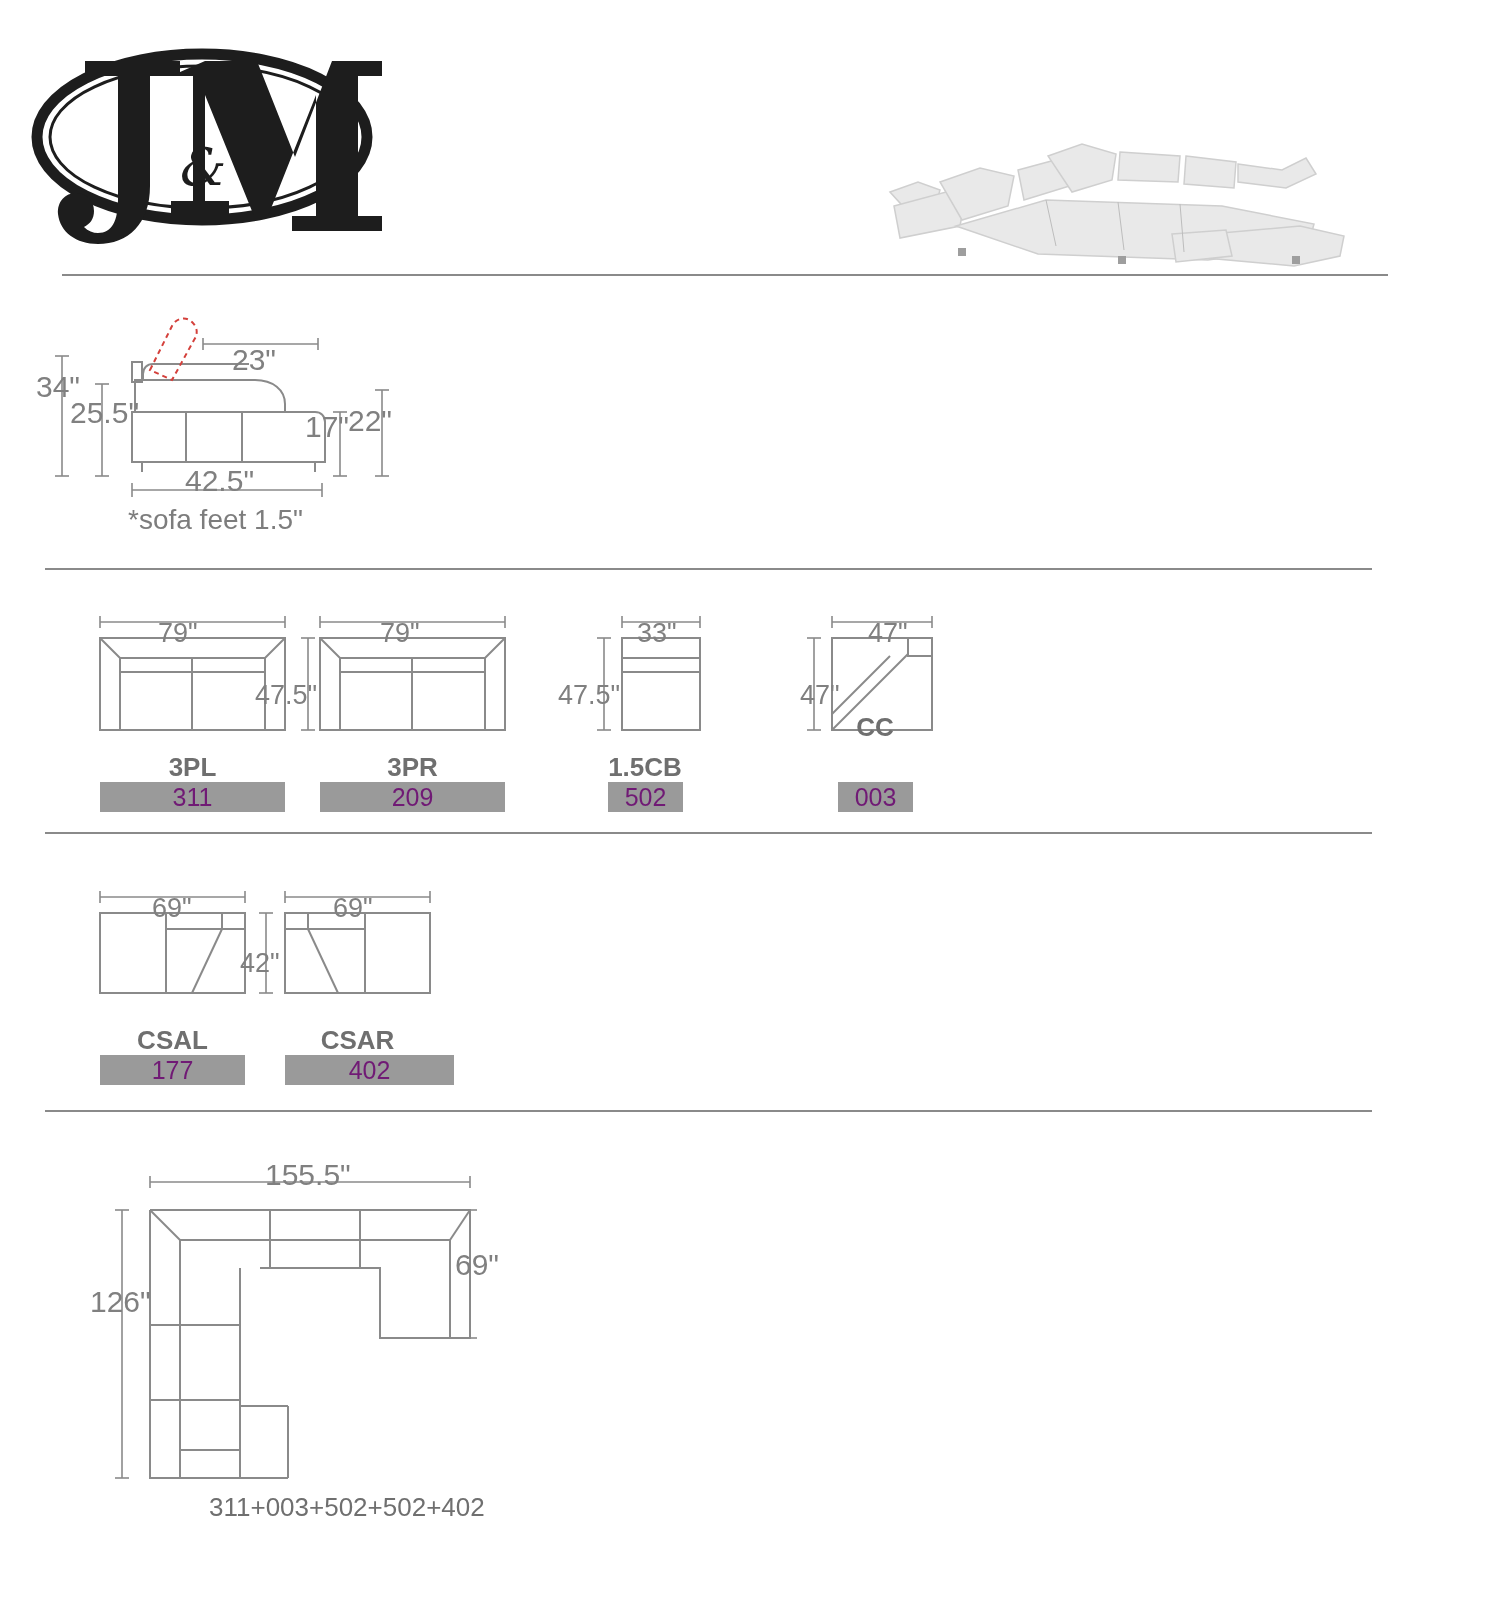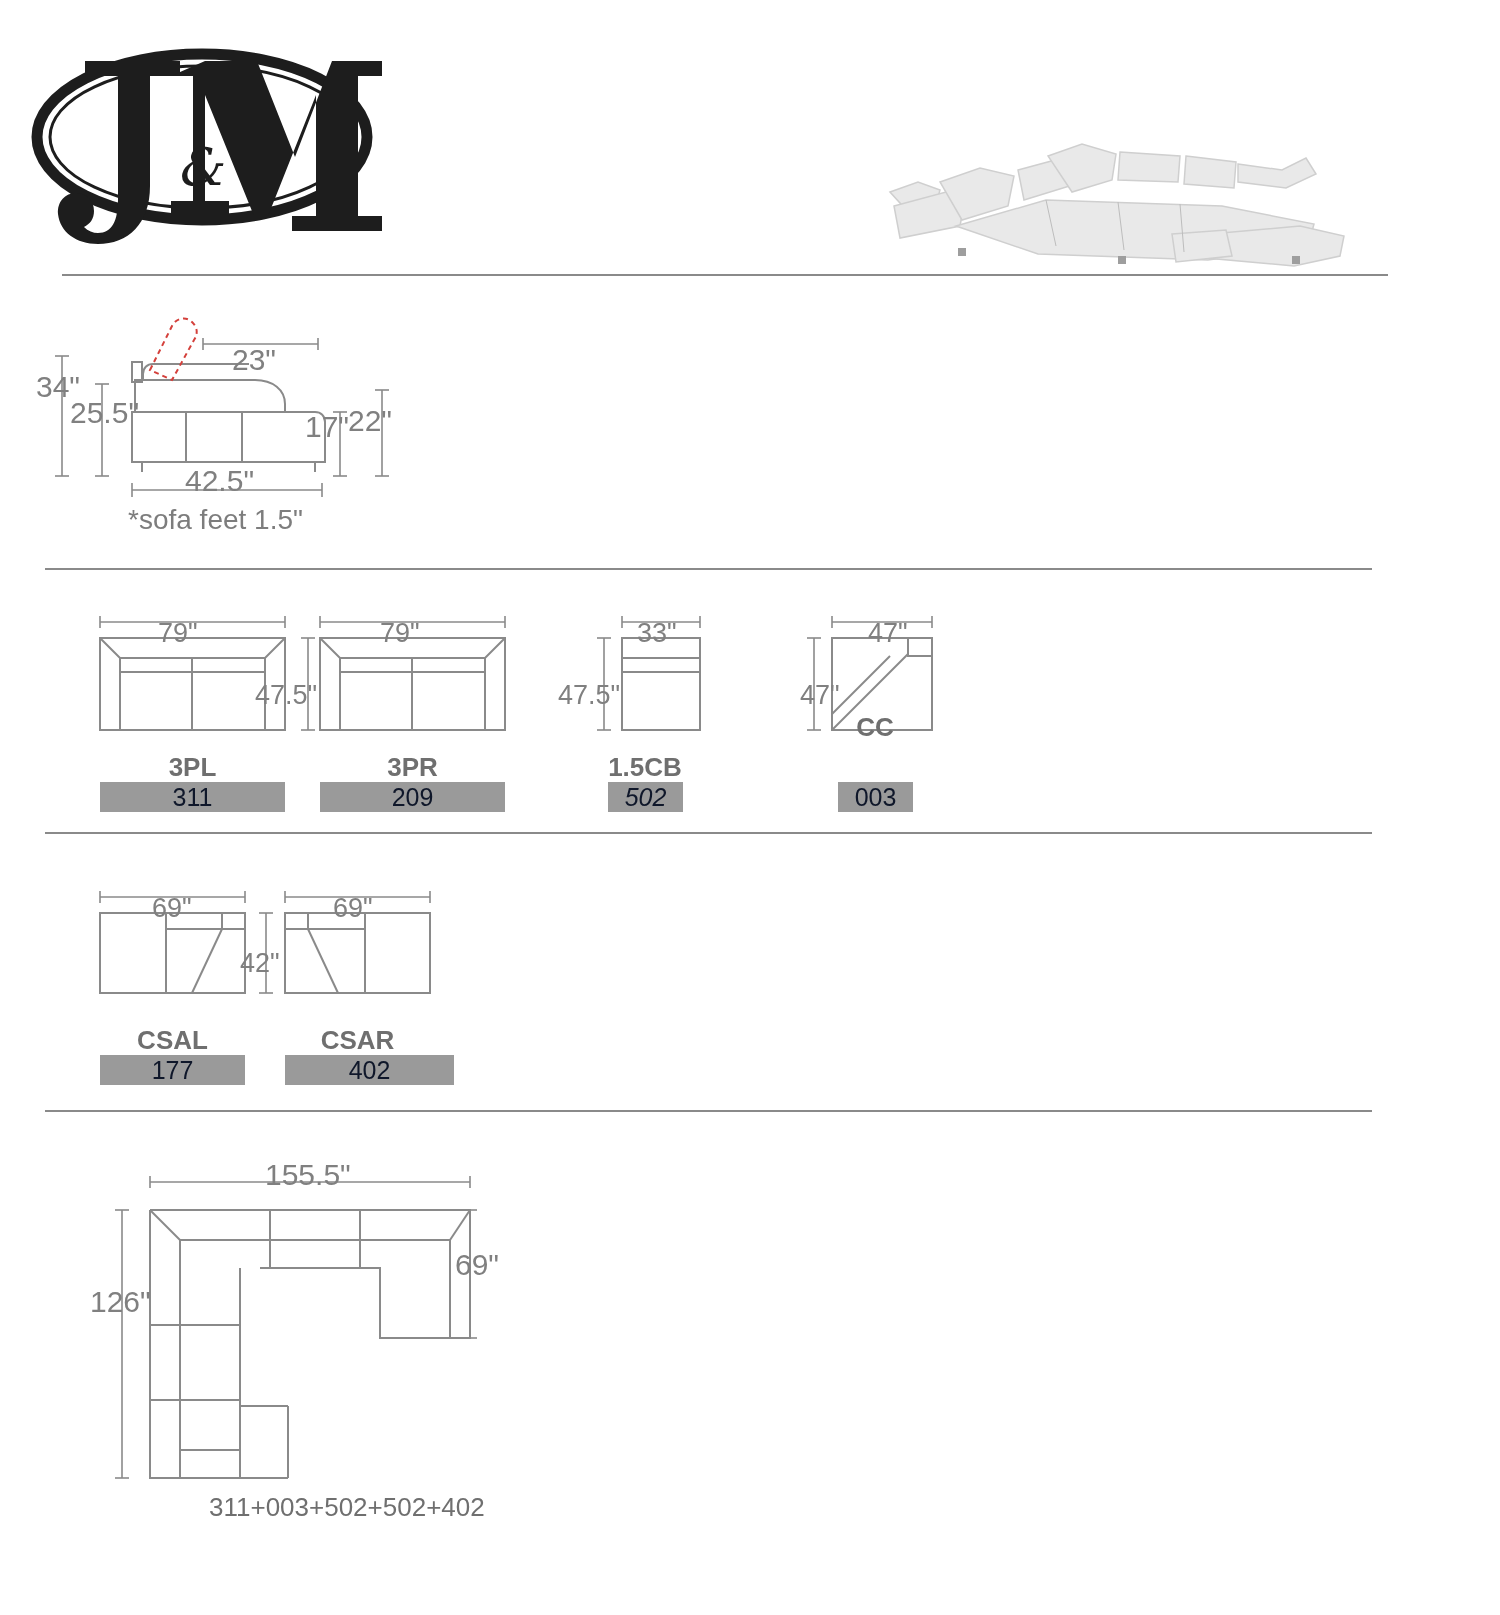--- a/index.html
+++ b/index.html
@@ -76,21 +76,21 @@
     font-size: 26px;
     color: #6f6f6f;
     text-align: center;
     white-space: nowrap;
     font-weight: bold;
   }
   .part-code {
     position: absolute;
     font-family: "Liberation Sans", sans-serif;
     font-size: 25px;
-    color: #0f172a;
+    color: #701a75;
     background: #9a9a9a;
     text-align: center;
     line-height: 30px;
     height: 30px;
   }
   .combo-label {
     position: absolute;
     font-family: "Liberation Sans", sans-serif;
     font-size: 26px;
     color: #6f6f6f;
@@ -284,21 +284,21 @@
         <line x1="140" y1="6" x2="140" y2="18"></line>
         <line x1="44" y1="28" x2="44" y2="120"></line>
         <line x1="37" y1="28" x2="51" y2="28"></line>
         <line x1="37" y1="120" x2="51" y2="120"></line>
       </g>
     </svg>
   </div>
   <div class="dim dim-md" style="left:637px; top:618px;">33"</div>
   <div class="dim dim-md" style="left:558px; top:680px;">47.5"</div>
   <div class="part-name" style="left:590px; top:752px; width:110px;">1.5CB</div>
-  <div class="part-code" style="left:608px; top:782px; width:75px;font-style:italic;">502</div>
+  <div class="part-code" style="left:608px; top:782px; width:75px;">502</div>
 
   <div style="position:absolute; left:790px; top:610px; width:200px; height:130px;">
     <svg width="200" height="130" viewBox="0 0 200 130">
       <g stroke="#8a8a8a" stroke-width="2" fill="none">
         <rect x="42" y="28" width="100" height="92"></rect>
         <path d="M118 28 v18 h24"></path>
         <path d="M42 120 l76 -76"></path>
         <line x1="42" y1="104" x2="100" y2="46"></line>
       </g>
       <g stroke="#8a8a8a" stroke-width="1.6" fill="none">

